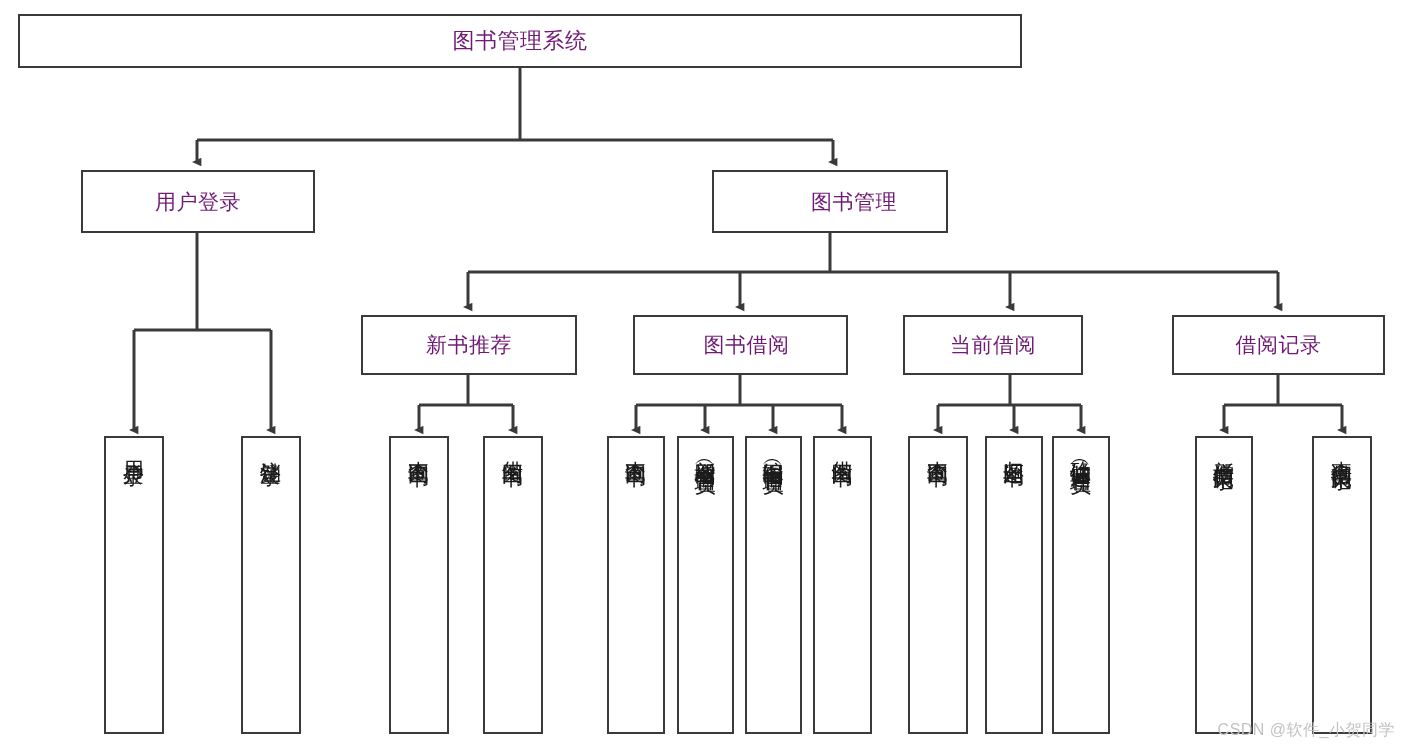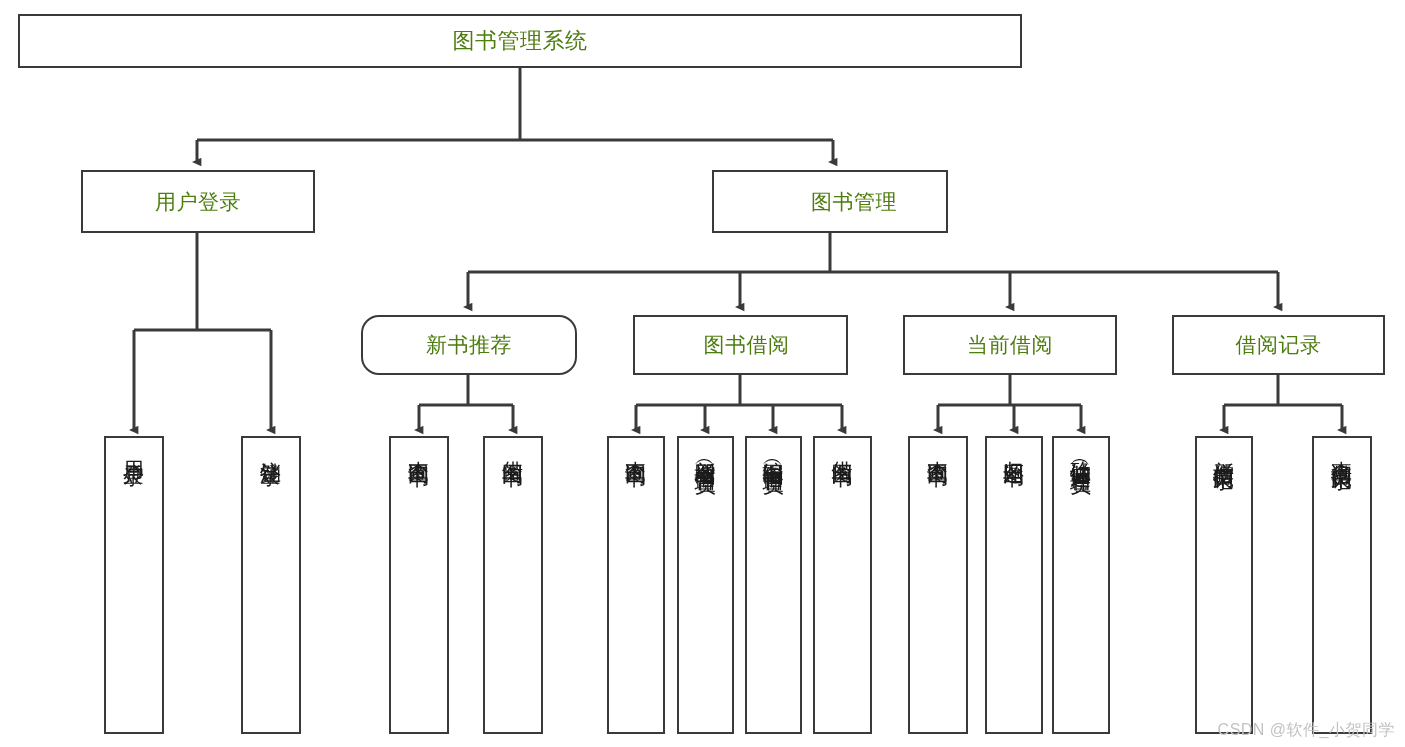--- a/index.html
+++ b/index.html
@@ -28,21 +28,21 @@
     position: absolute;
     box-sizing: border-box;
     background: #ffffff;
     border: 2px solid #3a3a3a;
     display: flex;
     align-items: center;
     justify-content: center;
   }
   .node-label-h {
     font-size: 21px;
-    color: #4d7c0f;
+    color: #701a75;
     line-height: 1.2;
     white-space: nowrap;
     letter-spacing: 0.5px;
   }
   .node-box.root .node-label-h { font-size: 22px; }
   .node-box.vertical {
     align-items: flex-start;
     justify-content: center;
     padding-top: 6px;
   }
@@ -126,27 +126,27 @@
     <span class="node-label-h">图书管理系统</span>
   </div>
 
   <div class="node-box" style="left:81px; top:170px; width:234px; height:63px;">
     <span class="node-label-h">用户登录</span>
   </div>
   <div class="node-box" style="left:712px; top:170px; width:236px; height:63px;padding-left:48px;">
     <span class="node-label-h">图书管理</span>
   </div>
 
-  <div class="node-box" style="left:361px; top:315px; width:216px; height:60px;border-radius:18px;">
+  <div class="node-box" style="left:361px; top:315px; width:216px; height:60px;">
     <span class="node-label-h">新书推荐</span>
   </div>
   <div class="node-box" style="left:633px; top:315px; width:215px; height:60px;padding-left:12px;">
     <span class="node-label-h">图书借阅</span>
   </div>
-  <div class="node-box" style="left:903px; top:315px; width:214px; height:60px;">
+  <div class="node-box" style="left:903px; top:315px; width:180px; height:60px;">
     <span class="node-label-h">当前借阅</span>
   </div>
   <div class="node-box" style="left:1172px; top:315px; width:213px; height:60px;justify-content:center;">
     <span class="node-label-h">借阅记录</span>
   </div>
 
   <div class="node-box vertical" style="left:104px; top:436px; width:60px; height:298px;">
     <span class="node-label-v">用户登录</span>
   </div>
   <div class="node-box vertical" style="left:241px; top:436px; width:60px; height:298px;">

